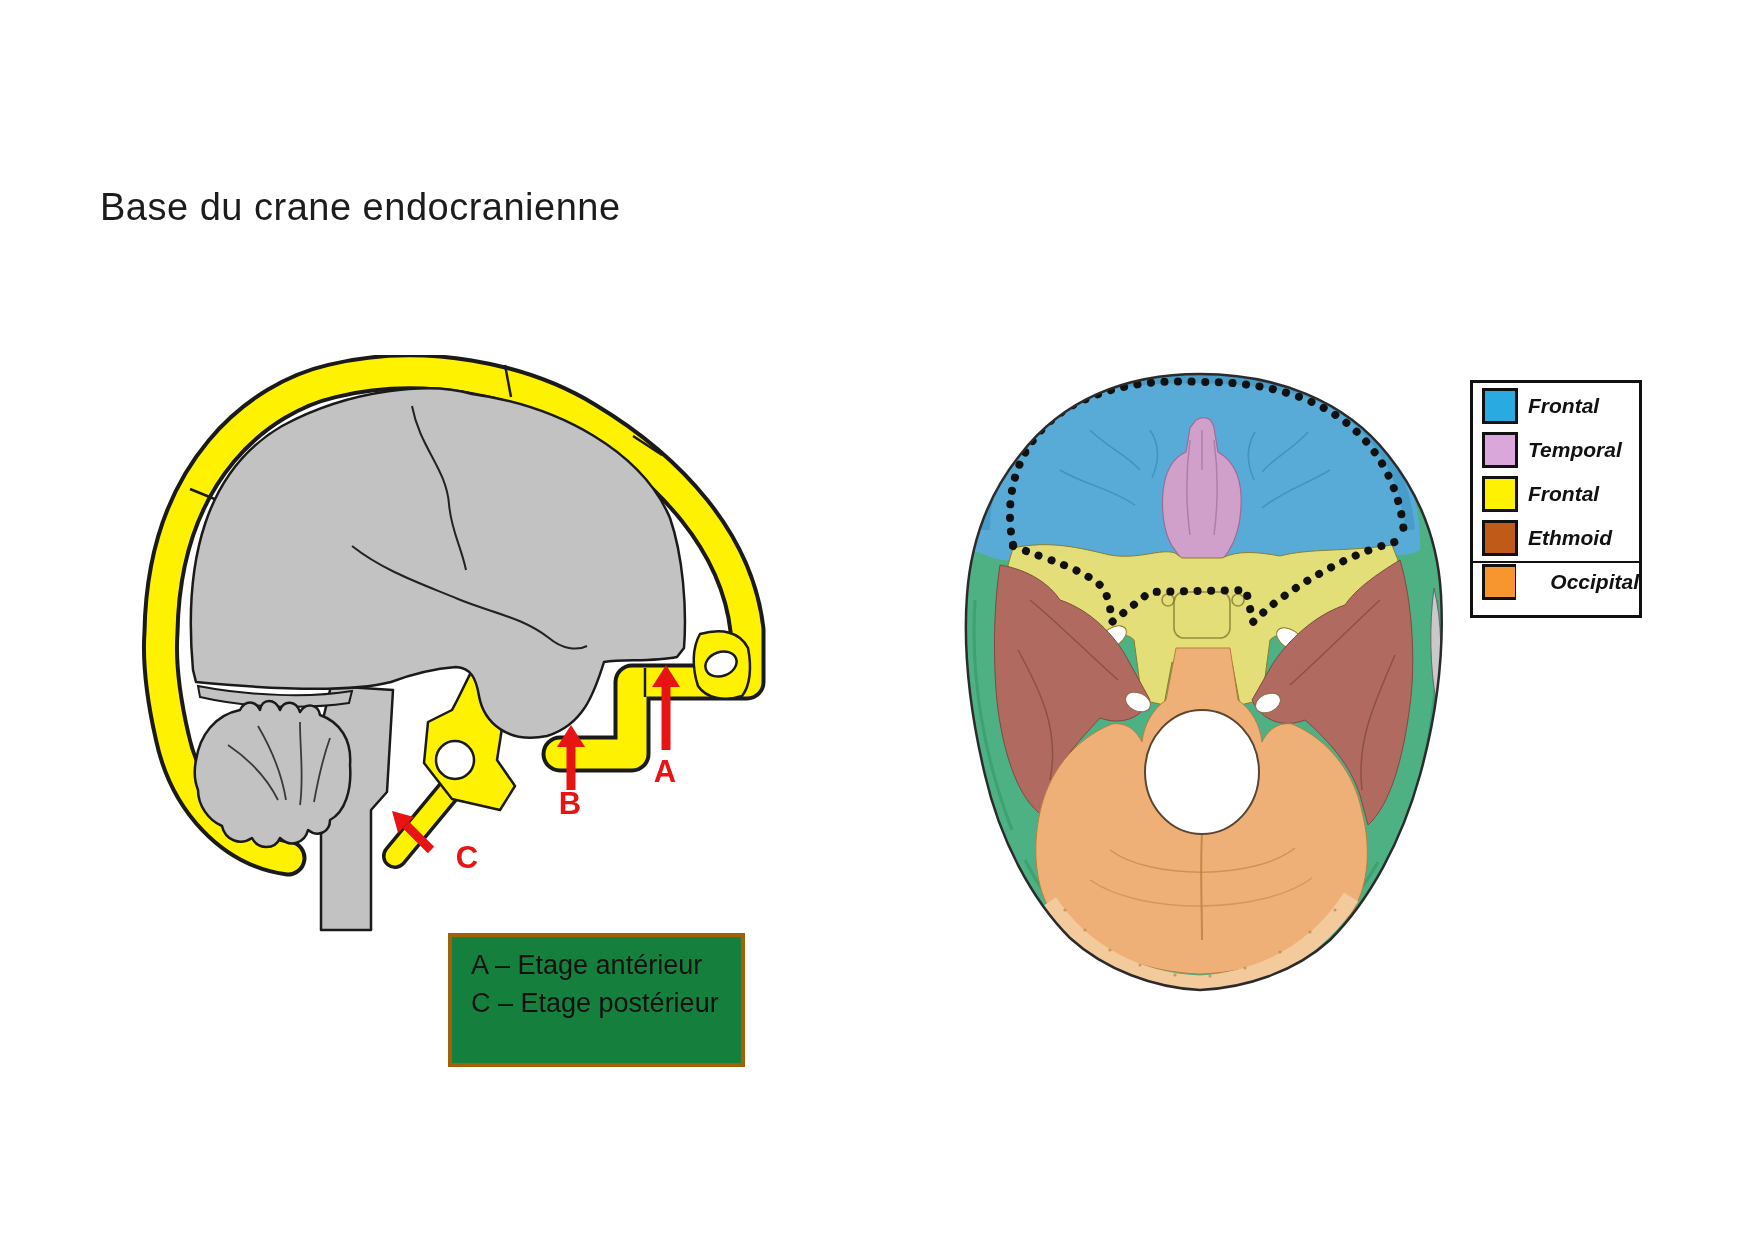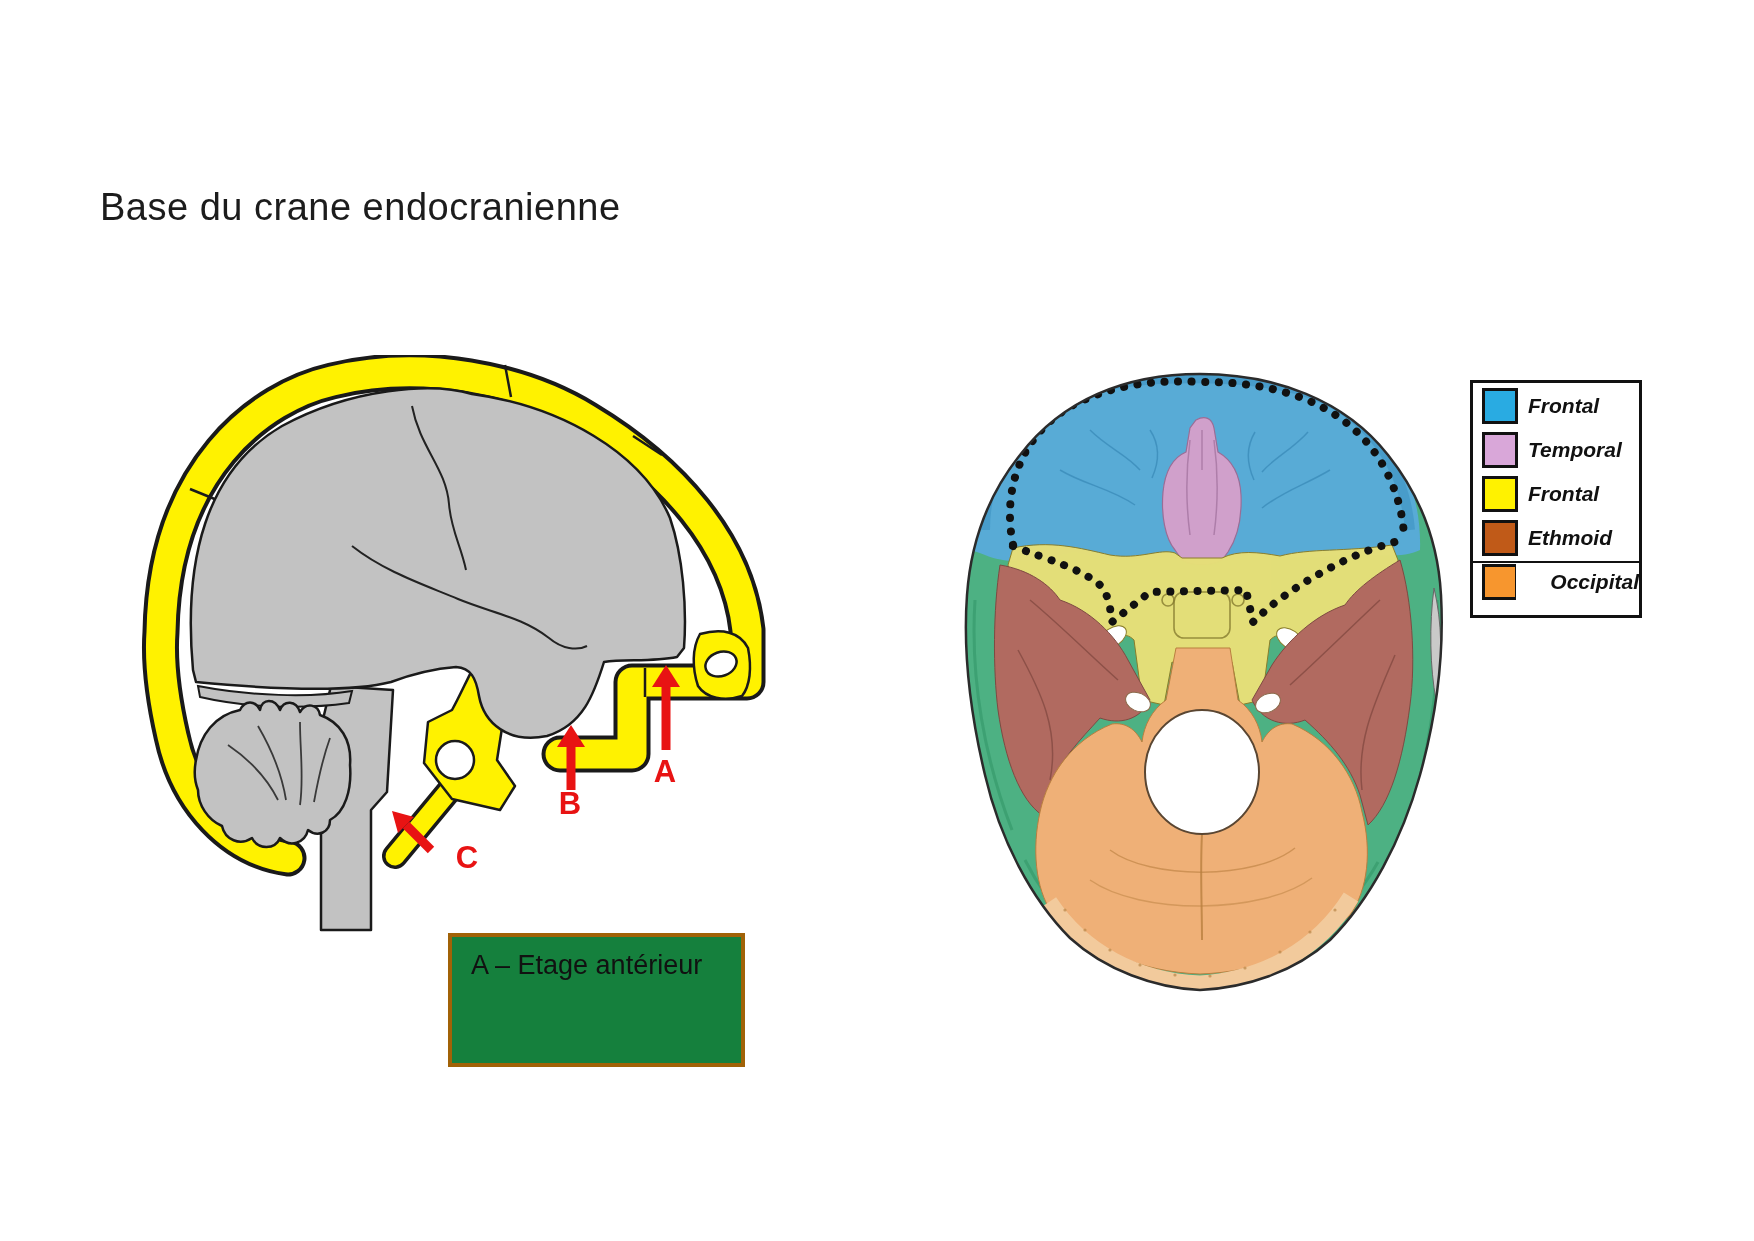--- a/index.html
+++ b/index.html
@@ -103,20 +103,21 @@
     </g>
     <g>
       <line x1="406" y1="825" x2="431" y2="850" stroke-width="9" stroke="#e81313"></line>
       <polygon points="392,811 414,817 398,833" fill="#e81313"></polygon>
       <text class="arrow-label" x="467" y="868" text-anchor="middle" fill="#e81313">C</text>
     </g>
   </svg>
 
   <div class="caption-box">
     <div class="line">A – Etage antérieur</div>
+    <div class="line">C – Etage postérieur</div>
   </div>
 
   <svg class="fig fig-basal" viewBox="940 360 520 645">
     <defs>
       <clipPath id="eggClip">
         <path d="M 1200,374 C 1275,374 1345,400 1388,455 C 1420,495 1438,540 1441,595
                  C 1444,650 1438,710 1420,775 C 1402,840 1370,900 1330,940
                  C 1295,972 1245,988 1200,990 C 1155,988 1105,970 1070,938
                  C 1032,900 1000,840 985,775 C 970,712 963,650 967,595
                  C 971,540 988,495 1020,455 C 1062,400 1125,374 1200,374 Z"></path>

